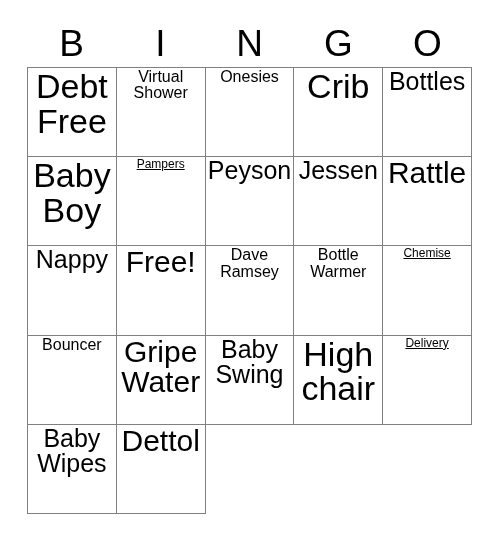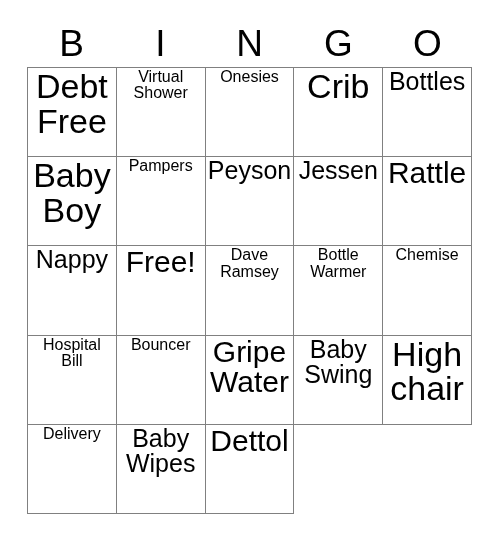--- a/index.html
+++ b/index.html
@@ -75,21 +75,21 @@
     display: block;
     line-height: 1.02;
     white-space: pre-line;
   }
 
   
   .fs-xxl span { font-size: 34px; }
   .fs-xl  span { font-size: 30px; }
   .fs-lg  span { font-size: 25px; }
   .fs-md  span { font-size: 16px; }
-  .fs-sm  span { font-size: 16px; }
+  .fs-sm  span { font-size: 12px; text-decoration: underline; }
 </style>
 </head>
 <body>
 
 <div id="card">
 
   <div id="header-row">
     <div class="header-cell">B</div>
     <div class="header-cell">I</div>
     <div class="header-cell">N</div>
@@ -142,24 +142,20 @@
 Ramsey</span>
       </div>
       <div class="cell fs-md">
         <span>Bottle
 Warmer</span>
       </div>
       <div class="cell fs-sm">
         <span>Chemise</span>
       </div>
       <div class="cell fs-md">
-        <span>Hospital
-Bill</span>
-      </div>
-      <div class="cell fs-md">
         <span>Bouncer</span>
       </div>
       <div class="cell fs-xl">
         <span>Gripe
 Water</span>
       </div>
       <div class="cell fs-lg">
         <span>Baby
 Swing</span>
       </div>

